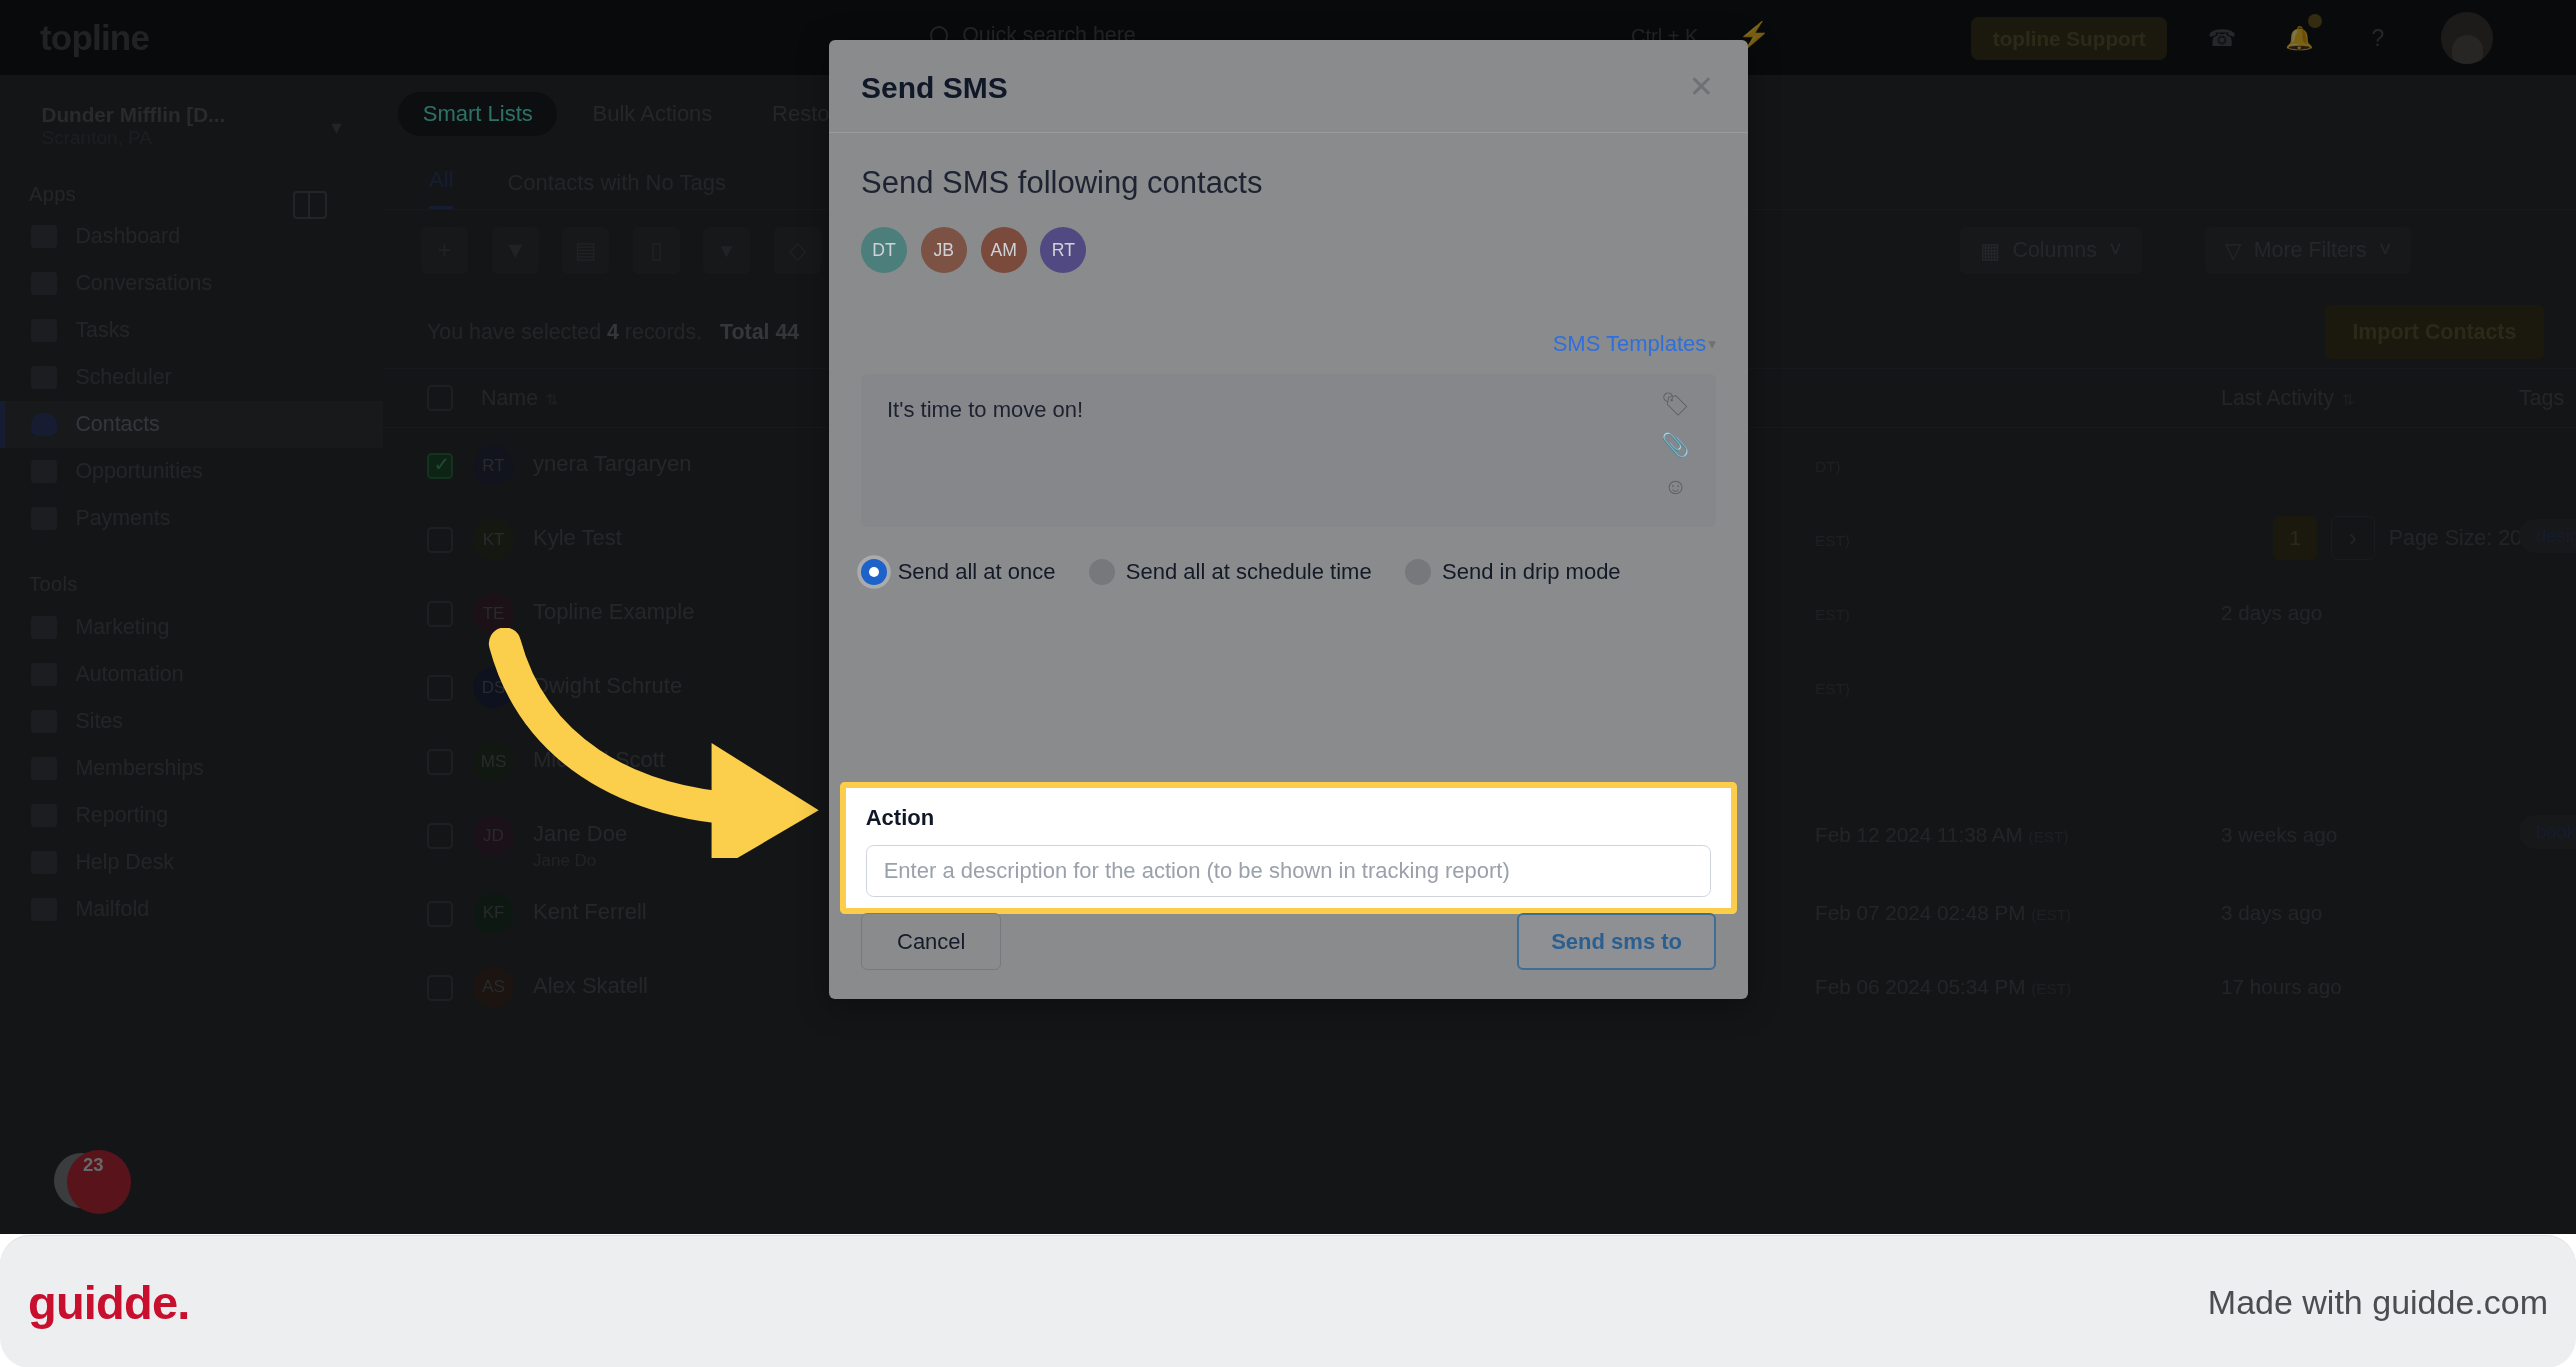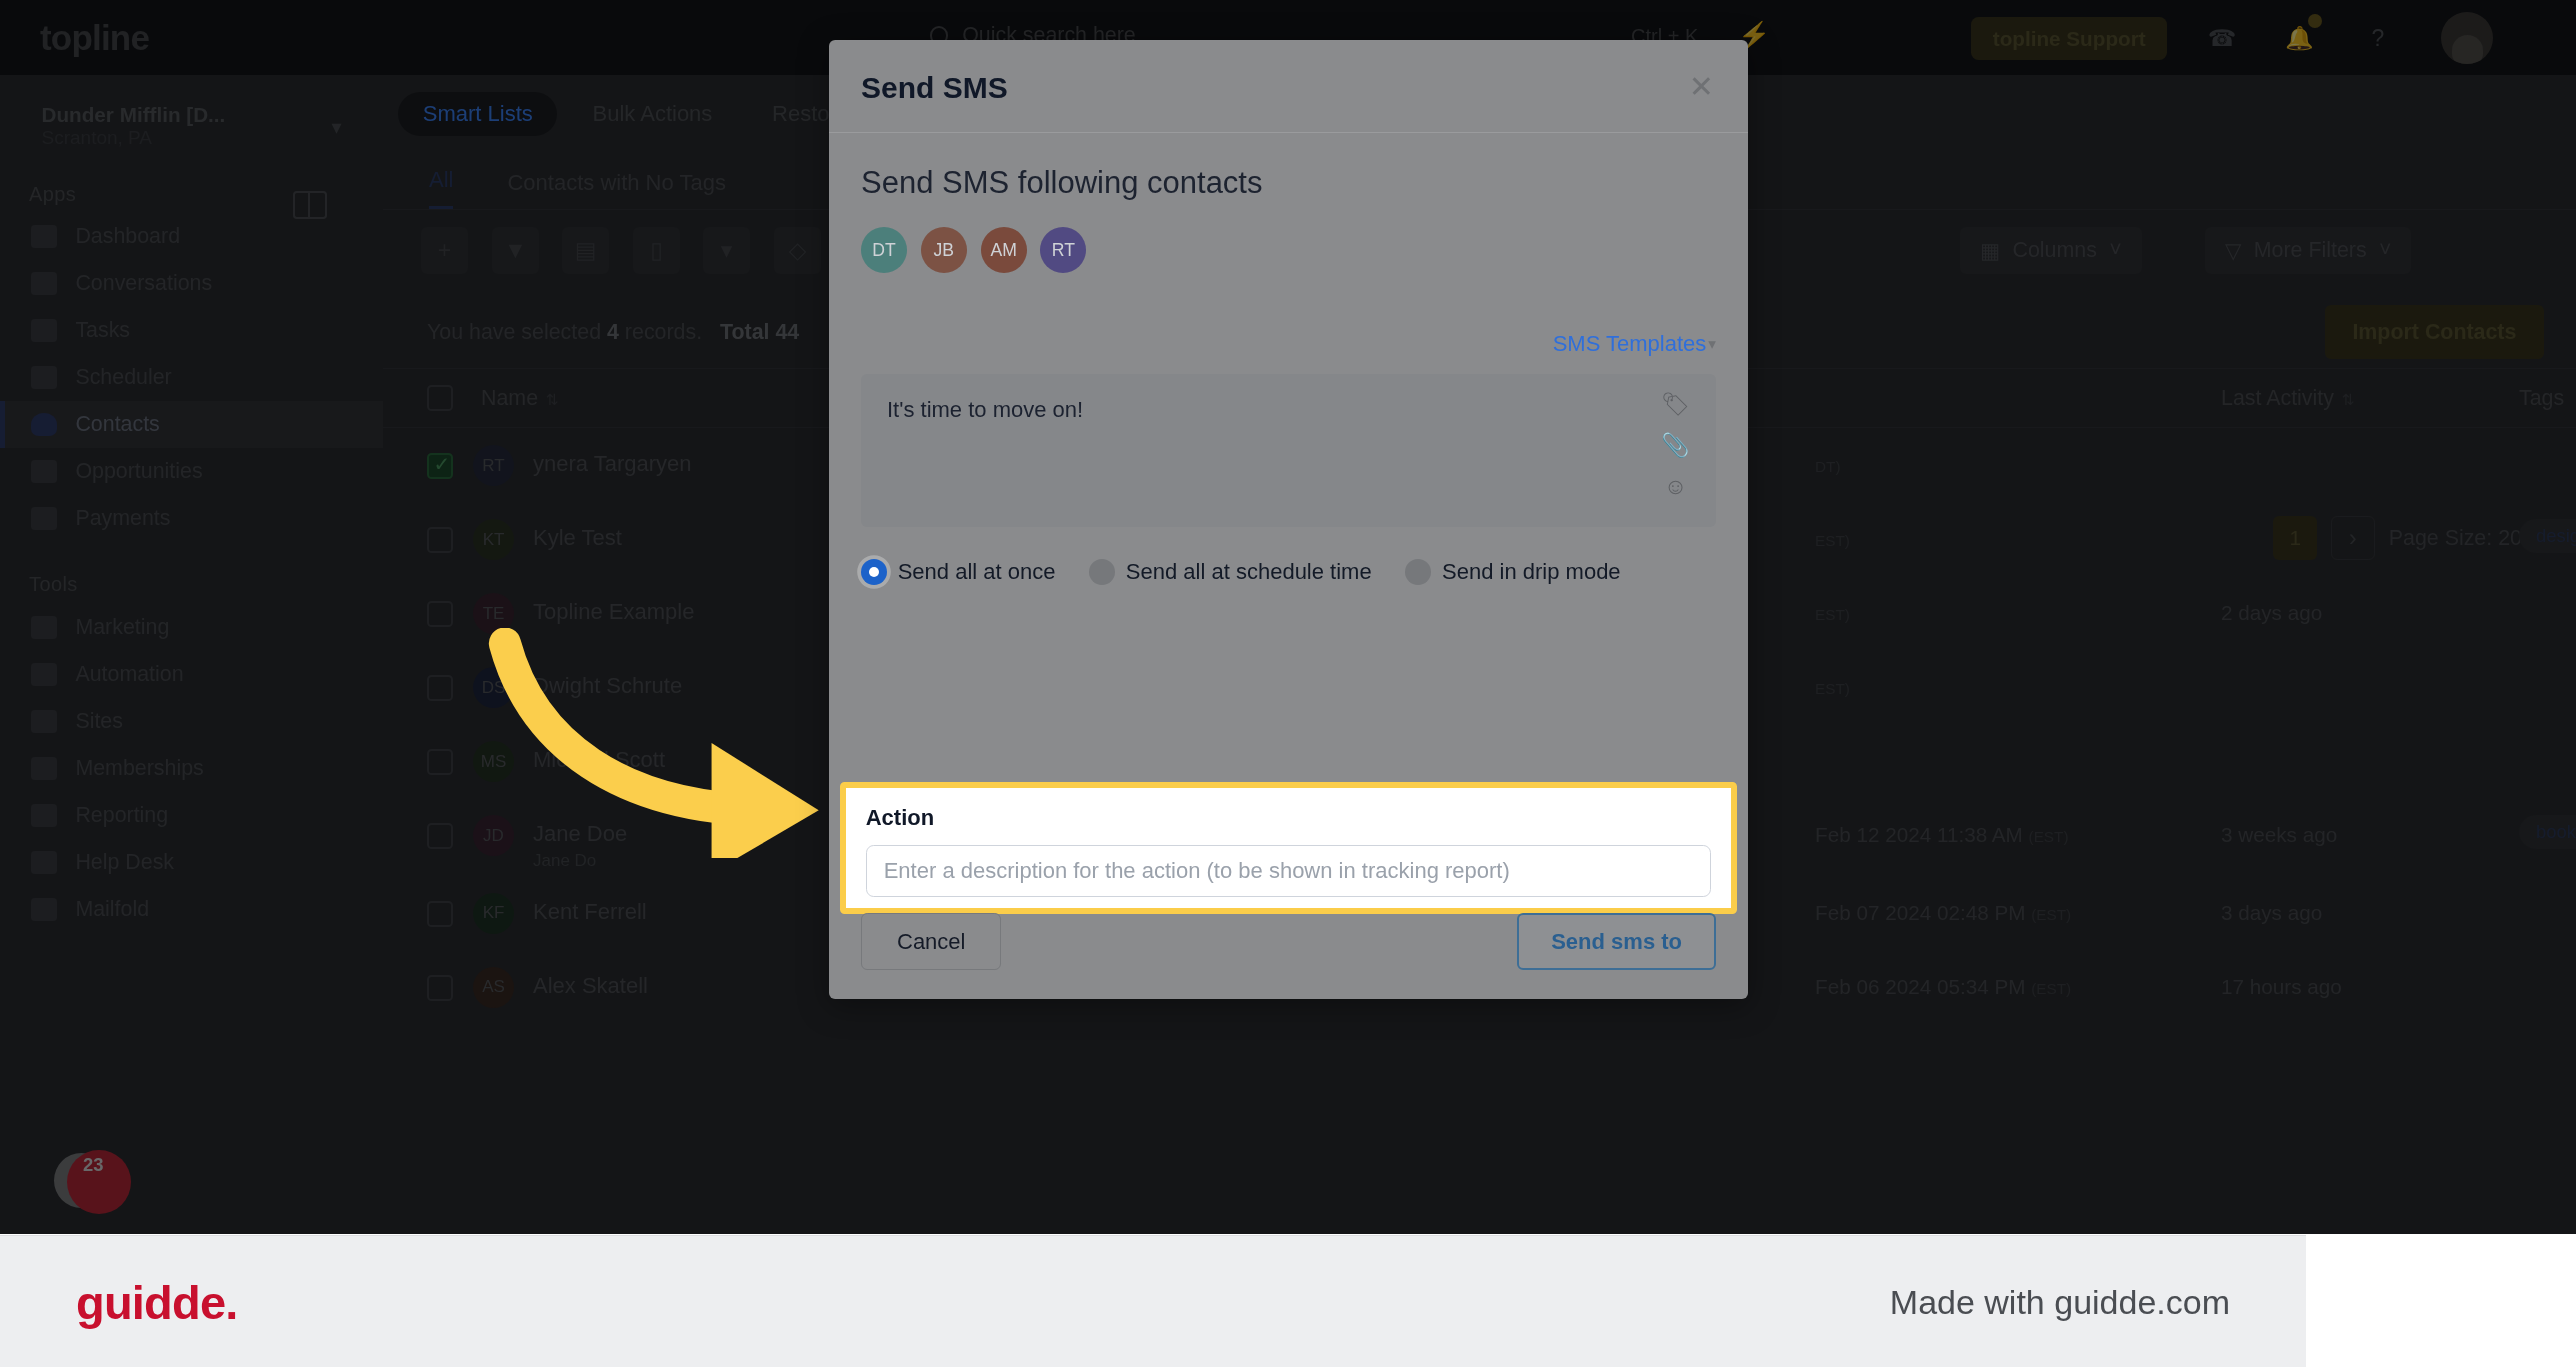--- a/index.html
+++ b/index.html
@@ -112,21 +112,21 @@
   .bl-count {
     position: absolute; left: 83px; bottom: 58px; color: #d9dadb; font-size: 18.4px; font-weight: 700;
   }
 
   
   .main { position: absolute; left: 383px; top: 75px; width: 2193px; height: 1159px; }
   .tabs-row { display: flex; align-items: center; gap: 10.7px; padding: 17px 0 0 15.3px; }
   .tab-pill {
     padding: 9.2px 24.5px; border-radius: 27.6px; color: #4d5055; font-size: 22px;
   }
-  .tab-pill.active { background: #1d1f23; color: #3b82f6; }
+  .tab-pill.active { background: #1d1f23; color: #5eead4; }
   .subtabs {
     display: flex; align-items: flex-end; gap: 54px; padding: 34px 0 0 46px;
     border-bottom: 1.5px solid #34363b; height: 74px;
   }
   .subtab { color: #4a4d52; font-size: 22px; padding-bottom: 13.8px; }
   .subtab.active { color: #2c3e6b; border-bottom: 3.8px solid #2c3e6b; }
 
   .toolbar { position: relative; height: 84px; }
   .tool-ic {
     position: absolute; top: 17px; width: 47px; height: 47px; border-radius: 6.1px;
@@ -275,23 +275,23 @@
     height: 57px; padding: 0 32px; border: 2.3px solid #3d6e96; border-radius: 6.1px;
     color: #2a5f90; font-size: 22px; font-weight: 700; display: flex; align-items: center;
     background: #8e9093;
   }
 
   
   .arrow { position: absolute; left: 459px; top: 628px; }
 
   
   .footer {
-    position: absolute; left: 0; bottom: 0; width: 2306px; height: 133px;
+    position: absolute; left: 0; bottom: 0; width: 2576px; height: 133px;
     background: #edeef0; display: flex; align-items: center; justify-content: space-between;
-    padding: 0 76px; border-top: 1.5px solid #dcdde0;
+    padding: 0 28px; border-top: 1.5px solid #dcdde0; border-radius: 30px;
   }
   .guidde-logo { color: #c8102e; font-size: 47px; font-weight: 700; letter-spacing: -0.8px; }
   .madewith { color: #4a4d52; font-size: 34px; }
 </style>
 </head>
 <body>
 
 <div id="root">
 
   <div class="app">

